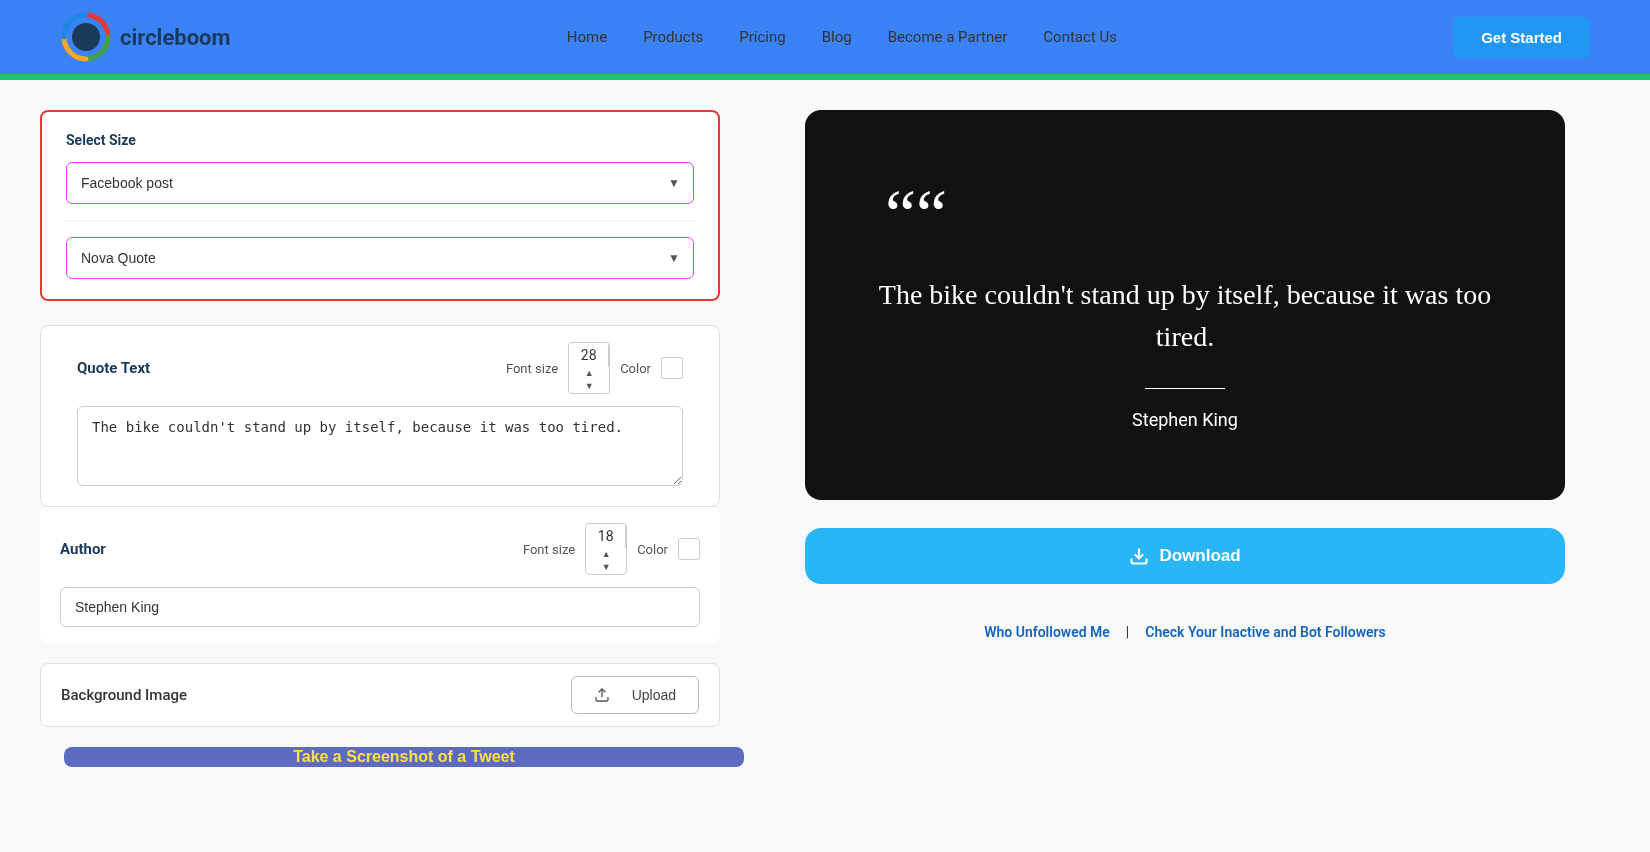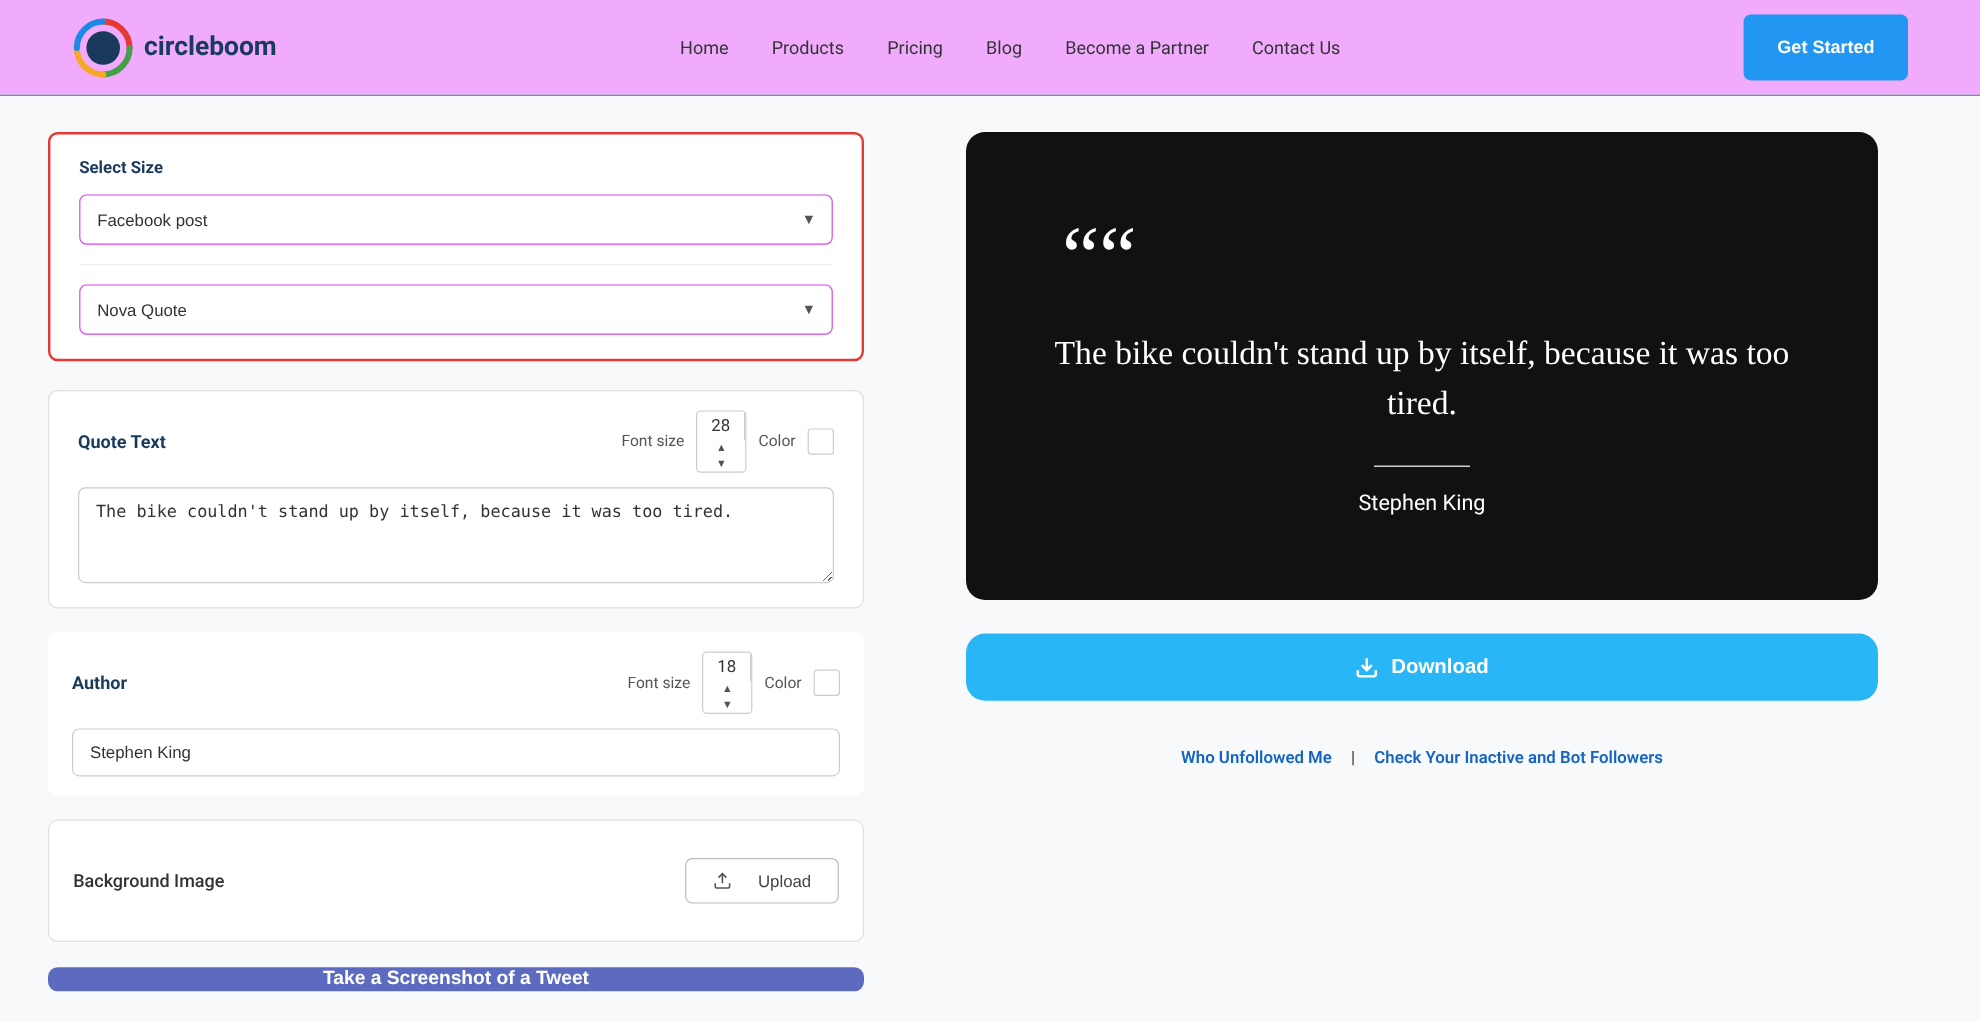--- a/index.html
+++ b/index.html
@@ -4,25 +4,26 @@
   <style>
     * { box-sizing: border-box; margin: 0; padding: 0; }
     body {
       font-family: -apple-system, BlinkMacSystemFont, 'Segoe UI', Roboto, sans-serif;
       background: #f8f9fa;
       min-height: 852px;
     }
 
     
     .header {
-      background: #f0abfc;
-      display: flex;
+      background: #3b82f6;
+      display: flex;
+      align-items: center;
       justify-content: space-between;
       padding: 12px 60px;
-      border-bottom: 1px solid #22c55e;
+      border-bottom: 6px solid #22c55e;
       height: 80px;
     }
     .logo-area {
       display: flex;
       align-items: center;
       gap: 8px;
     }
     .logo-icon {
       width: 52px;
       height: 52px;
@@ -112,22 +113,21 @@
       border: none;
       border-top: 1px solid #eee;
       margin: 6px 0 16px 0;
     }
 
     
     .control-section {
       background: #fff;
       border: 1px solid #e0e0e0;
       border-radius: 8px;
-      padding: 16px 24px;
-      margin-bottom: 20px;
+      padding: 16px 36px;
     }
     .control-header {
       display: flex;
       align-items: center;
       justify-content: space-between;
       margin-bottom: 12px;
     }
     .control-title {
       font-size: 15px;
       font-weight: 700;
@@ -205,21 +205,21 @@
       padding: 11px 14px;
       font-size: 14px;
       color: #333;
     }
 
     
     .bg-image-section {
       background: #fff;
       border: 1px solid #e0e0e0;
       border-radius: 8px;
-      padding: 31px 20px;
+      padding: 12px 20px;
       display: flex;
       align-items: center;
       justify-content: space-between;
       margin-bottom: 20px;
     }
     .bg-label {
       font-size: 15px;
       color: #333;
       font-weight: 500;
     }
@@ -233,27 +233,28 @@
       cursor: pointer;
       display: flex;
       align-items: center;
       gap: 22px;
     }
 
     
     .screenshot-btn {
       width: 100%;
       background: #5c6bc0;
-      color: #ffffff;
+      color: #fde047;
       border: none;
       border-radius: 8px;
       padding: 1px;
       font-size: 16px;
       font-weight: 600;
       cursor: pointer;
+      margin-left: 24px;
     }
 
     
     .right-panel {
       flex: 1;
       display: flex;
       flex-direction: column;
       align-items: center;
     }
     .quote-card {

